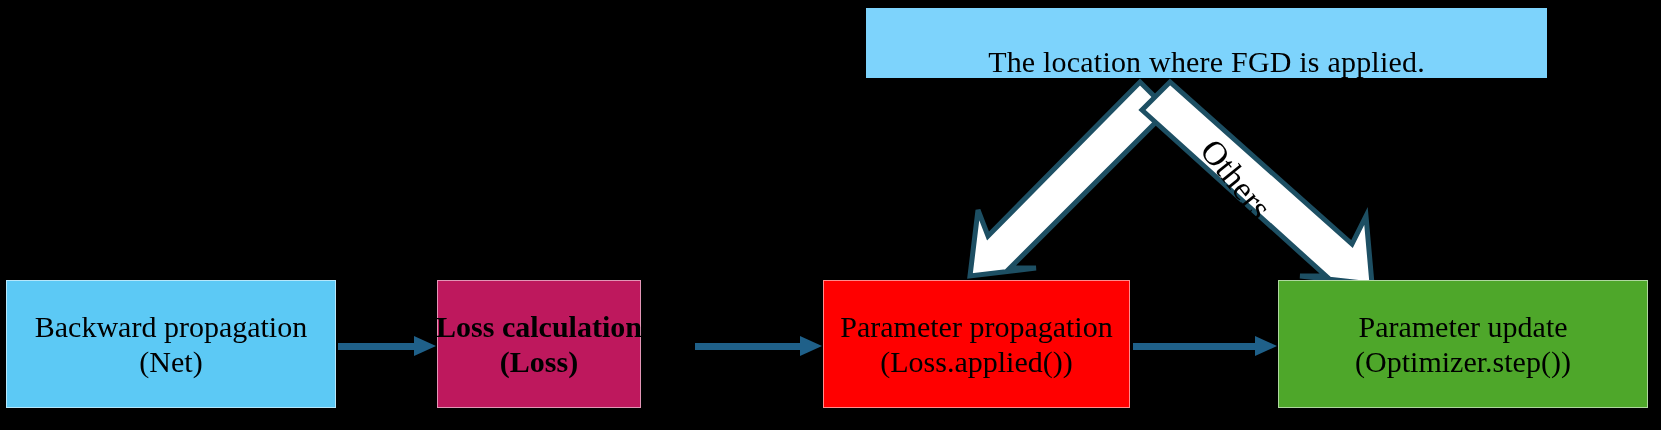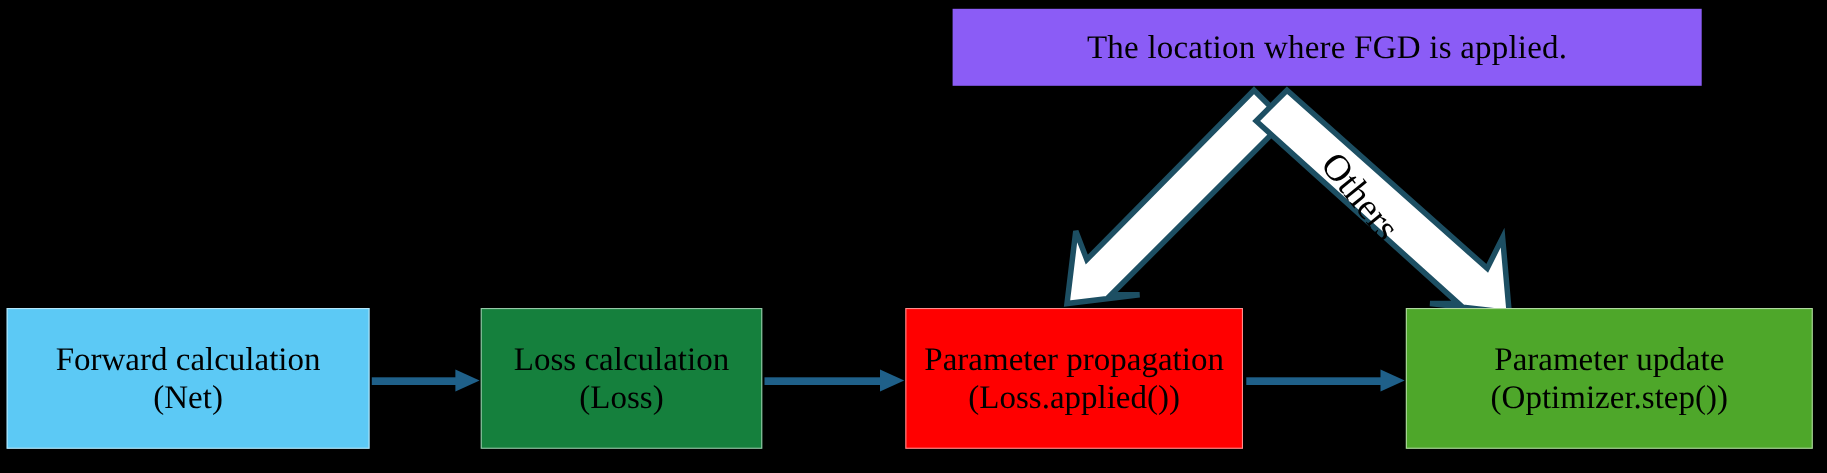--- a/index.html
+++ b/index.html
@@ -16,24 +16,24 @@
     font-family: "Liberation Serif", "DejaVu Serif", serif;
   }
 
   
   .callout {
     position: absolute;
     left: 866px;
     top: 8px;
     width: 681px;
     height: 70px;
-    background: #8b5cf6;
+    background: #7dd3fc;
     color: #000000;
     display: flex;
-    align-items: center;
+    align-items: flex-end;
     justify-content: center;
     font-size: 30px;
     line-height: 1.1;
     letter-spacing: 0.2px;
     box-sizing: border-box;
   }
 
   
   .pbox {
     position: absolute;
@@ -47,21 +47,21 @@
     font-size: 30px;
     line-height: 1.18;
     box-sizing: border-box;
     border: 1px solid rgba(255,255,255,0.55);
     text-align: center;
     white-space: nowrap;
   }
   .pbox .l1, .pbox .l2 { display: block; }
 
   #box-forward   { left: 6px;    width: 330px; background: #5cc9f5; }
-  #box-loss      { left: 437px;  width: 256px; background: #15803d; }
+  #box-loss      { left: 437px;  width: 204px; background: #be185d; font-weight: bold; }
   #box-backward  { left: 823px;  width: 307px; background: #ff0000; }
   #box-update    { left: 1278px; width: 370px; background: #4ea72a; text-align: right; }
 
   
   .conn {
     position: absolute;
     top: 336px;
     height: 20px;
   }
   .conn .shaft {
@@ -132,21 +132,21 @@
   </div>
 
   <div class="blockarrow" id="arrow-others">
     <svg width="270" height="205" viewBox="0 0 270 205">
       <polygon points="30,2 2,30 186,196 160,196 232,204 226,136 212,164" fill="#ffffff" stroke="#1d4f63" stroke-width="5" stroke-linejoin="miter"></polygon>
     </svg>
     <span class="arrowlabel">Others</span>
   </div>
 
   <div class="pbox" id="box-forward">
-    <span class="l1">Forward calculation</span>
+    <span class="l1">Backward propagation</span>
     <span class="l2">(Net)</span>
   </div>
 
   <div class="conn" id="conn-1">
     <span class="shaft"></span>
     <span class="head"></span>
   </div>
 
   <div class="pbox" id="box-loss">
     <span class="l1">Loss calculation</span>

